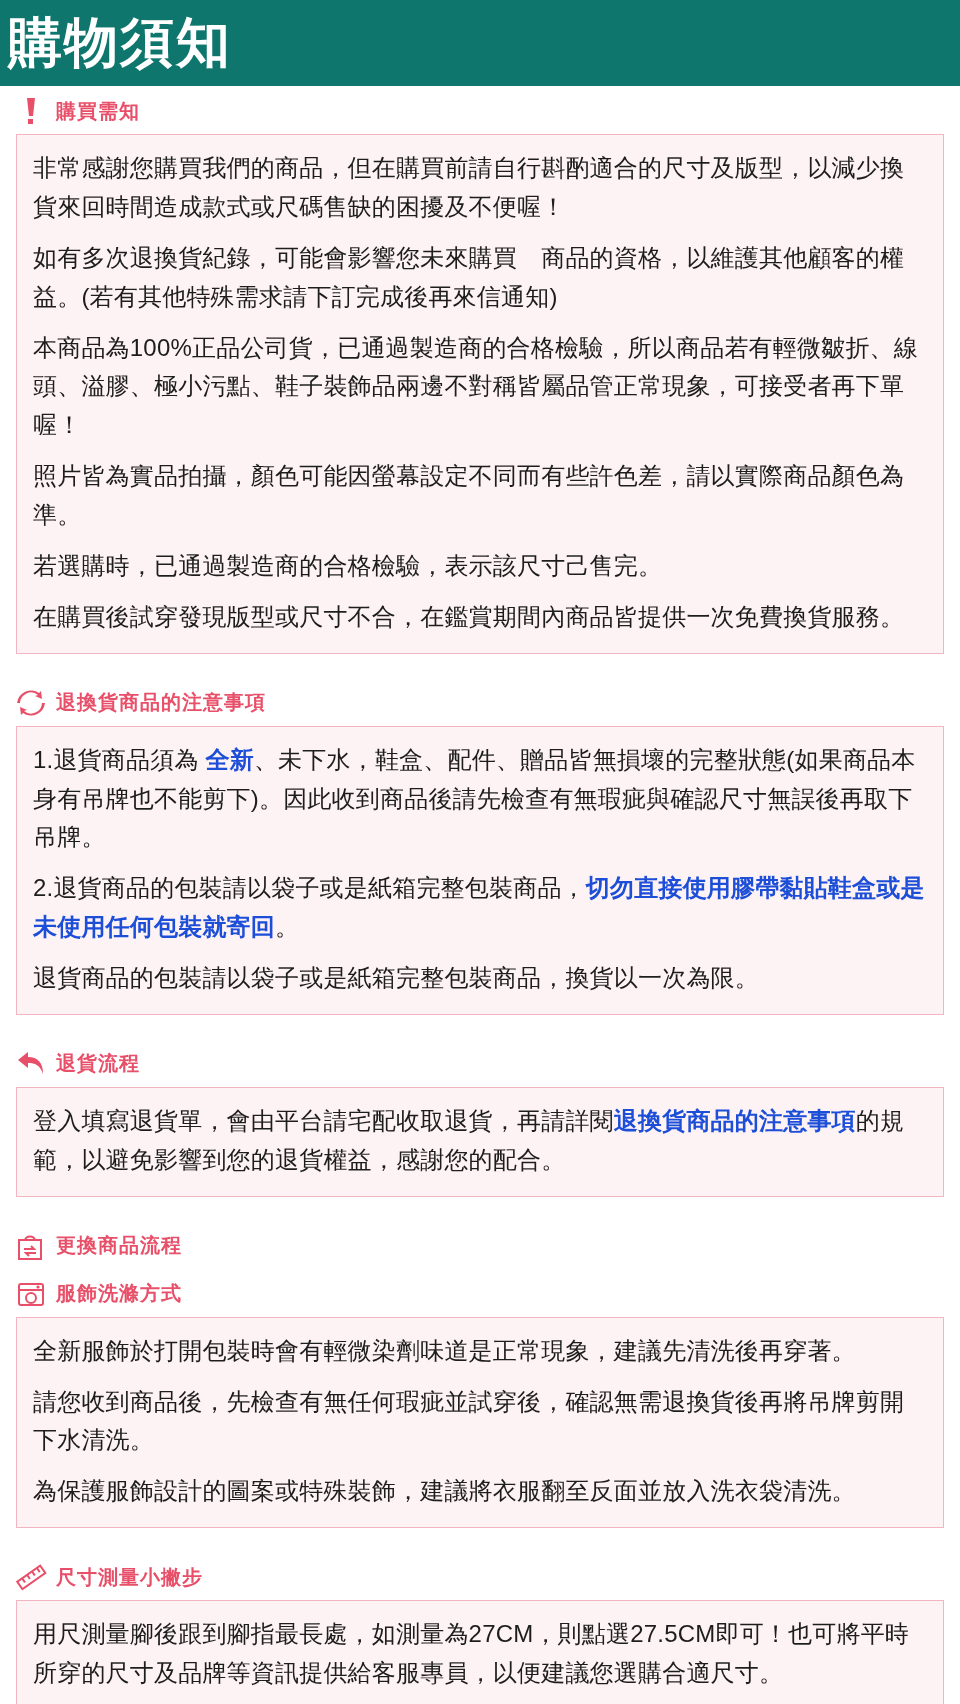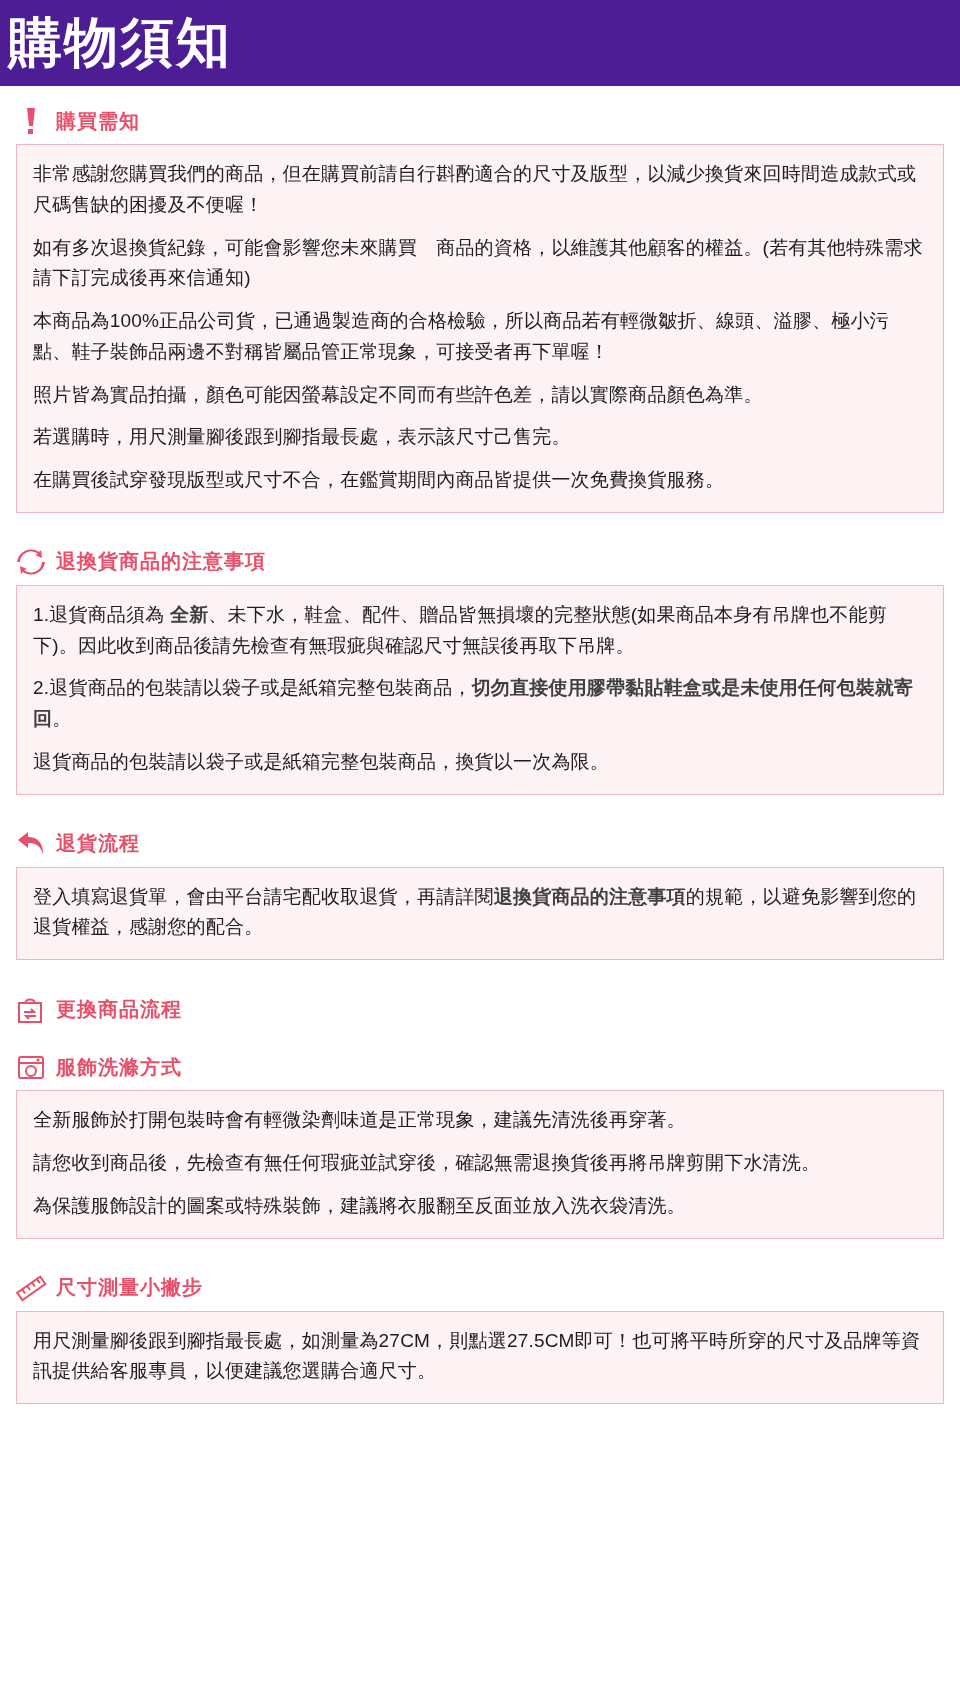--- a/index.html
+++ b/index.html
@@ -12,37 +12,37 @@
     width: 960px;
     font-family: "Liberation Sans", "DejaVu Sans", sans-serif;
     color: #222222;
   }
   .page {
     width: 960px;
     position: relative;
   }
   
   .banner {
-    background: #4c1d95;
+    background: #0f766e;
     height: 86px;
     display: flex;
     align-items: center;
     padding-left: 8px;
   }
   .banner-title {
     color: #ffffff;
     font-size: 54px;
     font-weight: bold;
     letter-spacing: 2px;
     line-height: 1;
     font-family: "DejaVu Sans", "Liberation Sans", sans-serif;
   }
   
   .section {
-    margin: 12px 0 0 0;
+    margin: 2px 0 0 0;
     padding: 0 8px;
   }
   .sec-head {
     display: flex;
     align-items: center;
     gap: 8px;
     height: 46px;
     padding-left: 6px;
   }
   .sec-head .ico {
@@ -61,27 +61,27 @@
   }
   
   .box {
     border: 1px solid #f2b6c2;
     background: #fdf2f4;
     padding: 14px 16px 16px 16px;
     margin: 0 8px 26px 8px;
   }
   .box p {
     margin: 0 0 12px 0;
-    font-size: 19px;
+    font-size: 24px;
     line-height: 1.62;
     color: #1d1d1d;
     letter-spacing: 0.2px;
   }
   .box p:last-child { margin-bottom: 0; }
-  .em-red { color: #404040; font-weight: bold; }
+  .em-red { color: #1d4ed8; font-weight: bold; }
 
   
   .first-box { margin-top: 0; }
 
   svg { display: block; }
 </style>
 </head>
 <body>
 
 <div class="page">
@@ -98,21 +98,21 @@
           <rect x="14" y="25" width="5" height="5" fill="#e8506a"></rect>
         </svg>
       </span>
       <span class="sec-title">購買需知</span>
     </div>
     <div class="box first-box">
       <p>非常感謝您購買我們的商品，但在購買前請自行斟酌適合的尺寸及版型，以減少換貨來回時間造成款式或尺碼售缺的困擾及不便喔！</p>
       <p>如有多次退換貨紀錄，可能會影響您未來購買　商品的資格，以維護其他顧客的權益。(若有其他特殊需求請下訂完成後再來信通知)</p>
       <p>本商品為100%正品公司貨，已通過製造商的合格檢驗，所以商品若有輕微皺折、線頭、溢膠、極小污點、鞋子裝飾品兩邊不對稱皆屬品管正常現象，可接受者再下單喔！</p>
       <p>照片皆為實品拍攝，顏色可能因螢幕設定不同而有些許色差，請以實際商品顏色為準。</p>
-      <p>若選購時，用尺測量腳後跟到腳指最長處，表示該尺寸己售完。</p>
+      <p>若選購時，已通過製造商的合格檢驗，表示該尺寸己售完。</p>
       <p>在購買後試穿發現版型或尺寸不合，在鑑賞期間內商品皆提供一次免費換貨服務。</p>
     </div>
   </div>
 
   <div class="section">
     <div class="sec-head">
       <span class="ico">
         <svg width="34" height="34" viewBox="0 0 34 34">
           <path d="M6 17 a11 11 0 0 1 18-8 l-3 1 7 3 -1-8 -2 2 a14 14 0 0 0 -22 10 z" fill="#e8506a"></path>
           <path d="M28 17 a11 11 0 0 1 -18 8 l3-1 -7-3 1 8 2-2 a14 14 0 0 0 22-10 z" fill="#e8506a"></path>

